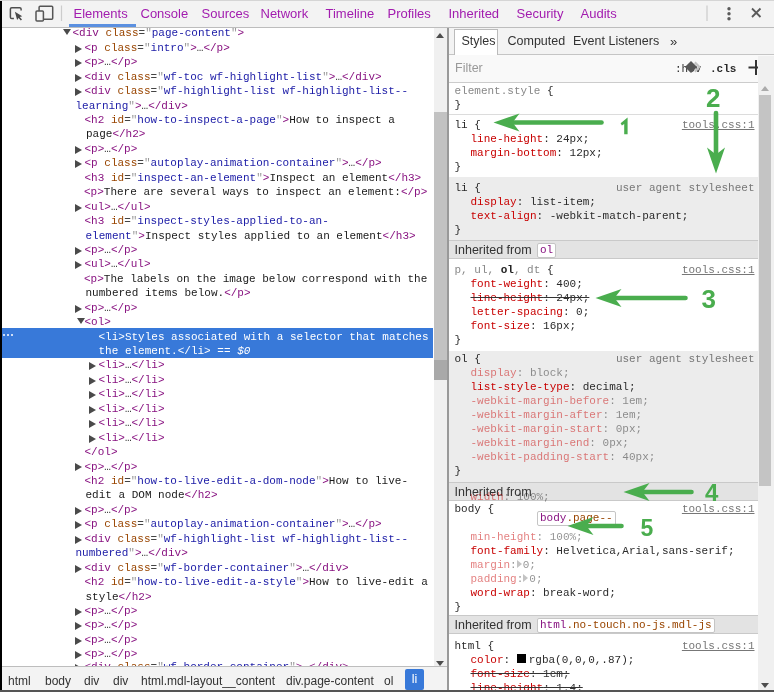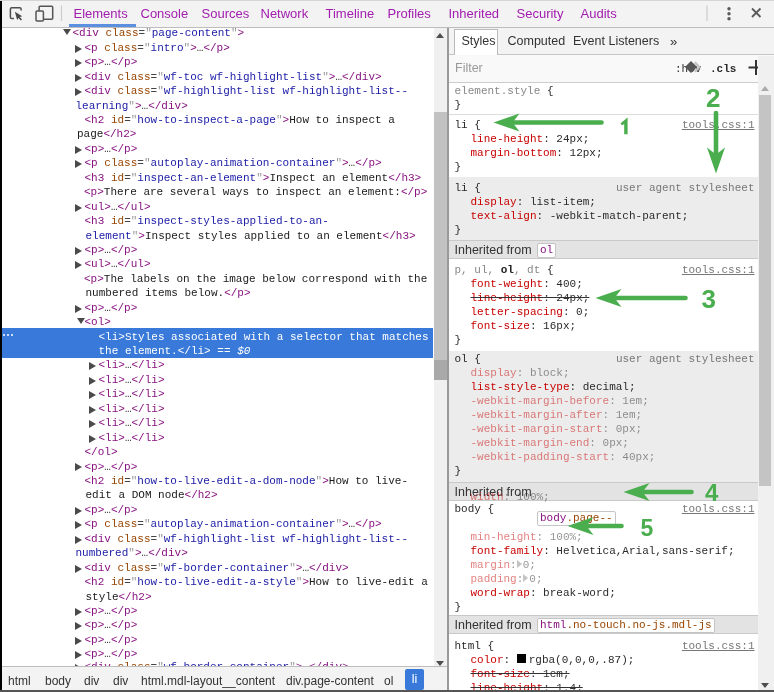--- a/index.html
+++ b/index.html
@@ -91,21 +91,21 @@
 <b class="tri-r" style="left:75.2px;top:44.6px"></b>
 <div class="trow" style="left:84.5px;top:40.7px"><i class="tg">&lt;p</i> <i class="an">class</i><i class="eq">=</i><i class="q">"</i><i class="av">intro</i><i class="q">"</i><i class="tg">&gt;</i><i class="el">…</i><i class="tg">&lt;/p&gt;</i></div>
 <b class="tri-r" style="left:75.2px;top:59.1px"></b>
 <div class="trow" style="left:84.5px;top:55.2px"><i class="tg">&lt;p&gt;</i><i class="el">…</i><i class="tg">&lt;/p&gt;</i></div>
 <b class="tri-r" style="left:75.2px;top:73.5px"></b>
 <div class="trow" style="left:84.5px;top:69.6px"><i class="tg">&lt;div</i> <i class="an">class</i><i class="eq">=</i><i class="q">"</i><i class="av">wf-toc wf-highlight-list</i><i class="q">"</i><i class="tg">&gt;</i><i class="el">…</i><i class="tg">&lt;/div&gt;</i></div>
 <b class="tri-r" style="left:75.2px;top:88.0px"></b>
 <div class="trow" style="left:84.5px;top:84.1px"><i class="tg">&lt;div</i> <i class="an">class</i><i class="eq">=</i><i class="q">"</i><i class="av">wf-highlight-list wf-highlight-list--</i></div>
 <div class="trow" style="left:75.5px;top:98.5px"><i class="av">learning</i><i class="q">"</i><i class="tg">&gt;</i><i class="el">…</i><i class="tg">&lt;/div&gt;</i></div>
 <div class="trow" style="left:84.5px;top:112.9px"><i class="tg">&lt;h2</i> <i class="an">id</i><i class="eq">=</i><i class="q">"</i><i class="av">how-to-inspect-a-page</i><i class="q">"</i><i class="tg">&gt;</i>How to inspect a</div>
-<div class="trow" style="left:77px;top:127.4px">page<i class="tg">&lt;/h2&gt;</i></div>
+<div class="trow" style="left:86px;top:127.4px">page<i class="tg">&lt;/h2&gt;</i></div>
 <b class="tri-r" style="left:75.2px;top:145.7px"></b>
 <div class="trow" style="left:84.5px;top:141.8px"><i class="tg">&lt;p&gt;</i><i class="el">…</i><i class="tg">&lt;/p&gt;</i></div>
 <b class="tri-r" style="left:75.2px;top:160.2px"></b>
 <div class="trow" style="left:84.5px;top:156.3px"><i class="tg">&lt;p</i> <i class="an">class</i><i class="eq">=</i><i class="q">"</i><i class="av">autoplay-animation-container</i><i class="q">"</i><i class="tg">&gt;</i><i class="el">…</i><i class="tg">&lt;/p&gt;</i></div>
 <div class="trow" style="left:84.5px;top:170.7px"><i class="tg">&lt;h3</i> <i class="an">id</i><i class="eq">=</i><i class="q">"</i><i class="av">inspect-an-element</i><i class="q">"</i><i class="tg">&gt;</i>Inspect an element<i class="tg">&lt;/h3&gt;</i></div>
 <div class="trow" style="left:84.0px;top:185.1px"><i class="tg">&lt;p&gt;</i>There are several ways to inspect an element:<i class="tg">&lt;/p&gt;</i></div>
 <b class="tri-r" style="left:75.2px;top:203.5px"></b>
 <div class="trow" style="left:84.5px;top:199.6px"><i class="tg">&lt;ul&gt;</i><i class="el">…</i><i class="tg">&lt;/ul&gt;</i></div>
 <div class="trow" style="left:84.5px;top:214.0px"><i class="tg">&lt;h3</i> <i class="an">id</i><i class="eq">=</i><i class="q">"</i><i class="av">inspect-styles-applied-to-an-</i></div>
 <div class="trow" style="left:85.5px;top:228.5px"><i class="av">element</i><i class="q">"</i><i class="tg">&gt;</i>Inspect styles applied to an element<i class="tg">&lt;/h3&gt;</i></div>

